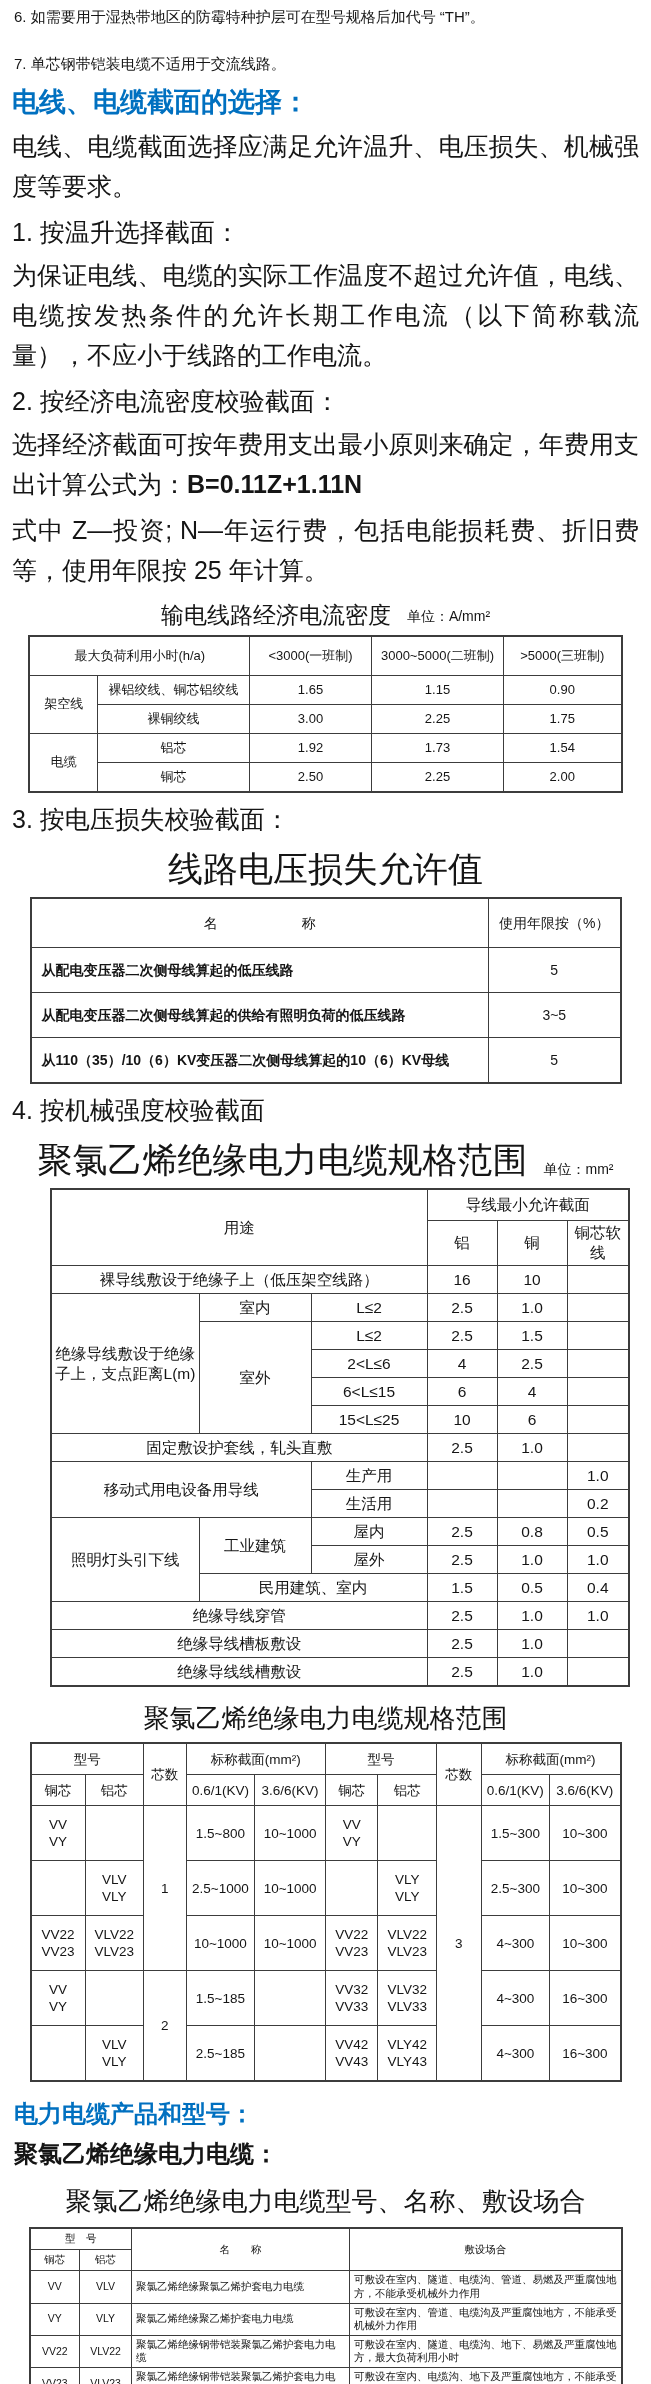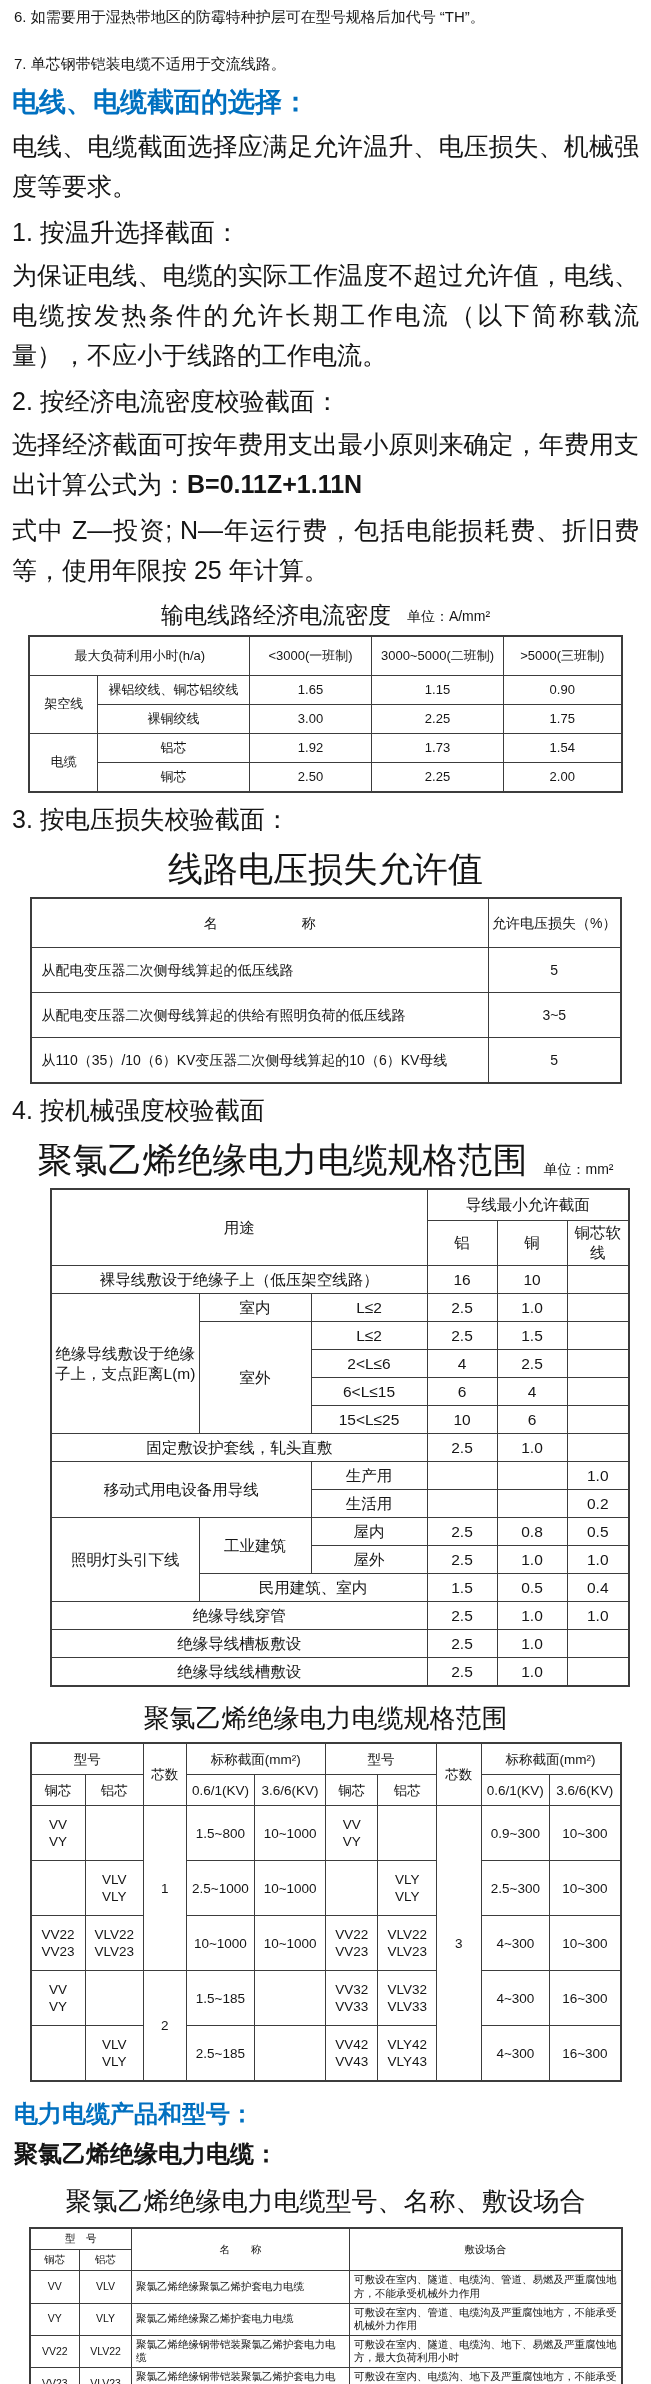--- a/index.html
+++ b/index.html
@@ -28,21 +28,21 @@
         overflow:hidden;}
   .l{text-align:left;padding-left:8px;}
   
   .t-econ{width:592px;margin:4px auto 10px auto;font-size:13px;}
   .t-econ th{height:34px;}
   .t-econ td{height:24px;}
   
   .t-volt{width:590px;margin:4px auto 8px auto;font-size:14px;}
   .t-volt th{height:44px;}
   .t-volt td{height:40px;}
-  .t-volt td:first-child{text-align:left;padding-left:10px;}
+  .t-volt td:first-child{text-align:left;padding-left:10px;font-weight:bold;}
   
   .t-mech{width:578px;margin:4px auto 12px 38px;font-size:15.5px;}
   .t-mech th{height:26px;}
   .t-mech td{height:23px;}
   
   .t-range{width:592px;margin:6px auto 14px auto;font-size:13.5px;}
   .t-range th{height:26px;}
   .t-range td{height:50px;}
   
   .t-models{width:592px;margin:8px auto 10px auto;font-size:10.5px;}
@@ -120,21 +120,21 @@
     <span class="cap big">线路电压损失允许值</span>
   </div>
   <table class="t-volt">
     <colgroup>
         <col style="width:458px">
         <col style="width:132px">
       </colgroup>
     <tbody>
         <tr>
           <th>名　　　　　　称</th>
-          <th>允许电压损失（%）</th>
+          <th>使用年限按（%）</th>
         </tr>
         <tr>
           <td>从配电变压器二次侧母线算起的低压线路</td>
           <td>5</td>
         </tr>
         <tr>
           <td>从配电变压器二次侧母线算起的供给有照明负荷的低压线路</td>
           <td>3~5</td>
         </tr>
         <tr>
@@ -304,21 +304,21 @@
           <td>VV
 VY</td>
           <td></td>
           <td rowspan="3">1</td>
           <td>1.5~800</td>
           <td>10~1000</td>
           <td>VV
 VY</td>
           <td></td>
           <td rowspan="5">3</td>
-          <td>0.9~300</td>
+          <td>1.5~300</td>
           <td>10~300</td>
         </tr>
         <tr>
           <td></td>
           <td>VLV
 VLY</td>
           <td>2.5~1000</td>
           <td>10~1000</td>
           <td></td>
           <td>VLY

